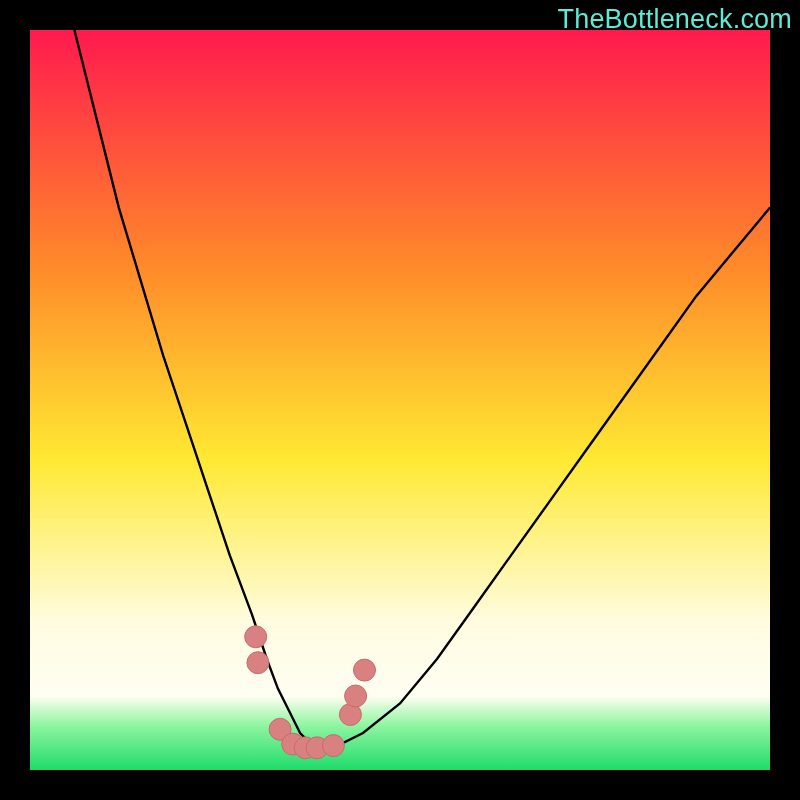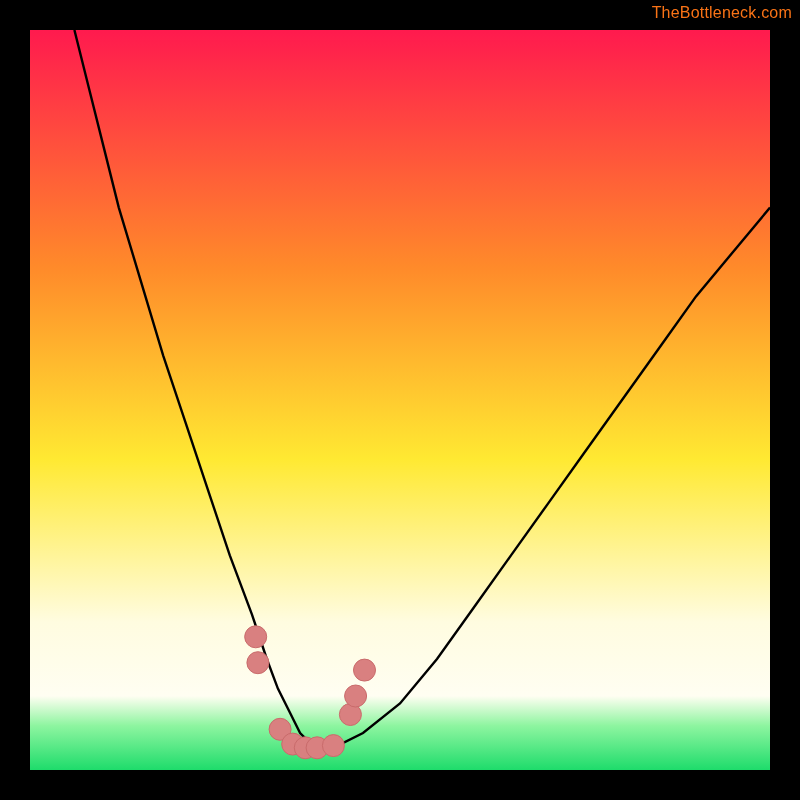--- a/index.html
+++ b/index.html
@@ -24,23 +24,23 @@
     top: 30px;
     left: 30px;
     width: 740px;
     height: 740px;
     overflow: hidden;
   }
   .watermark {
     position: absolute;
     top: 4px;
     right: 8px;
-    font-size: 16px;
+    font-size: 27px;
     font-weight: 500;
-    color: #f97316;
+    color: #5eead4;
     letter-spacing: 0.2px;
   }
   svg { display: block; }
 </style>
 </head>
 <body>
 
 <div class="frame">
 
   <div class="watermark">TheBottleneck.com</div>

